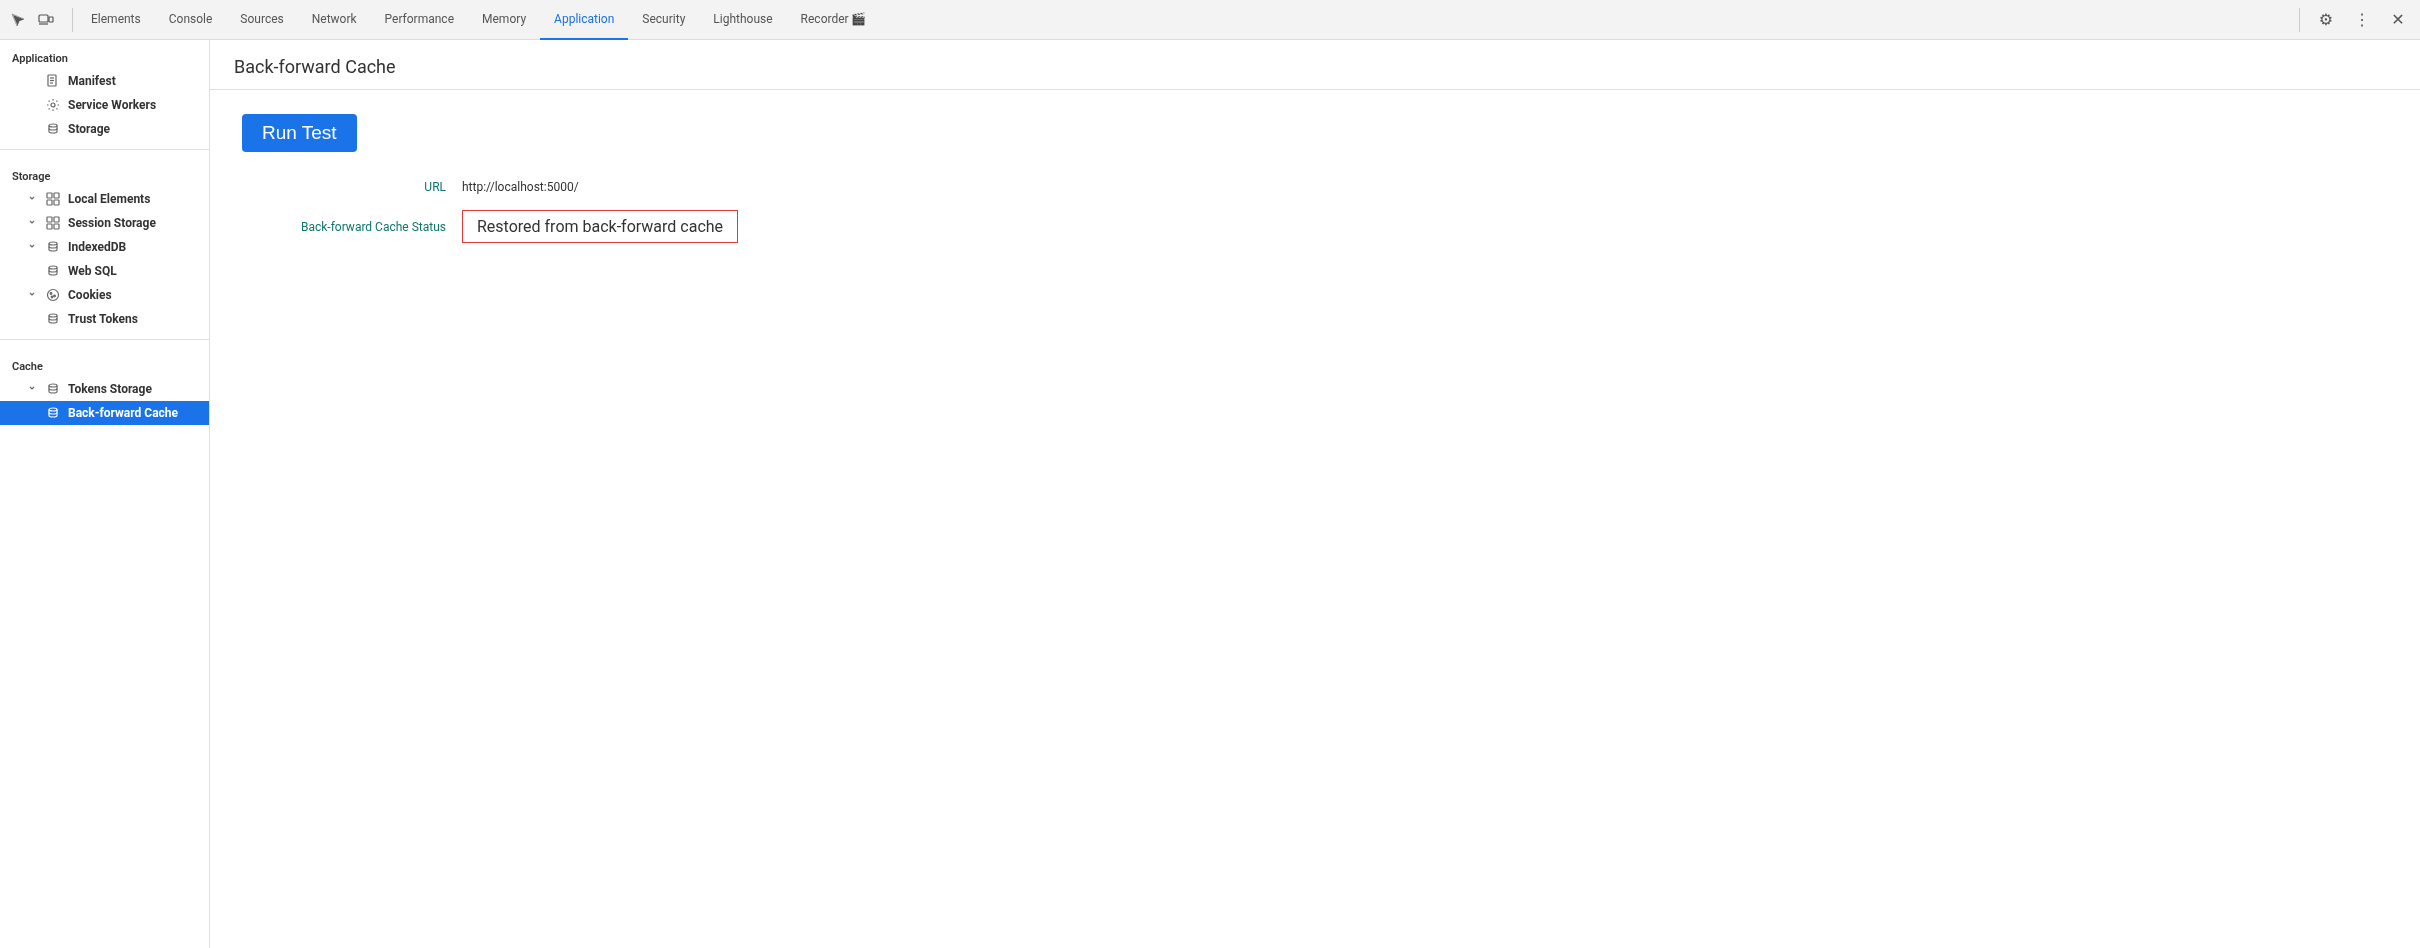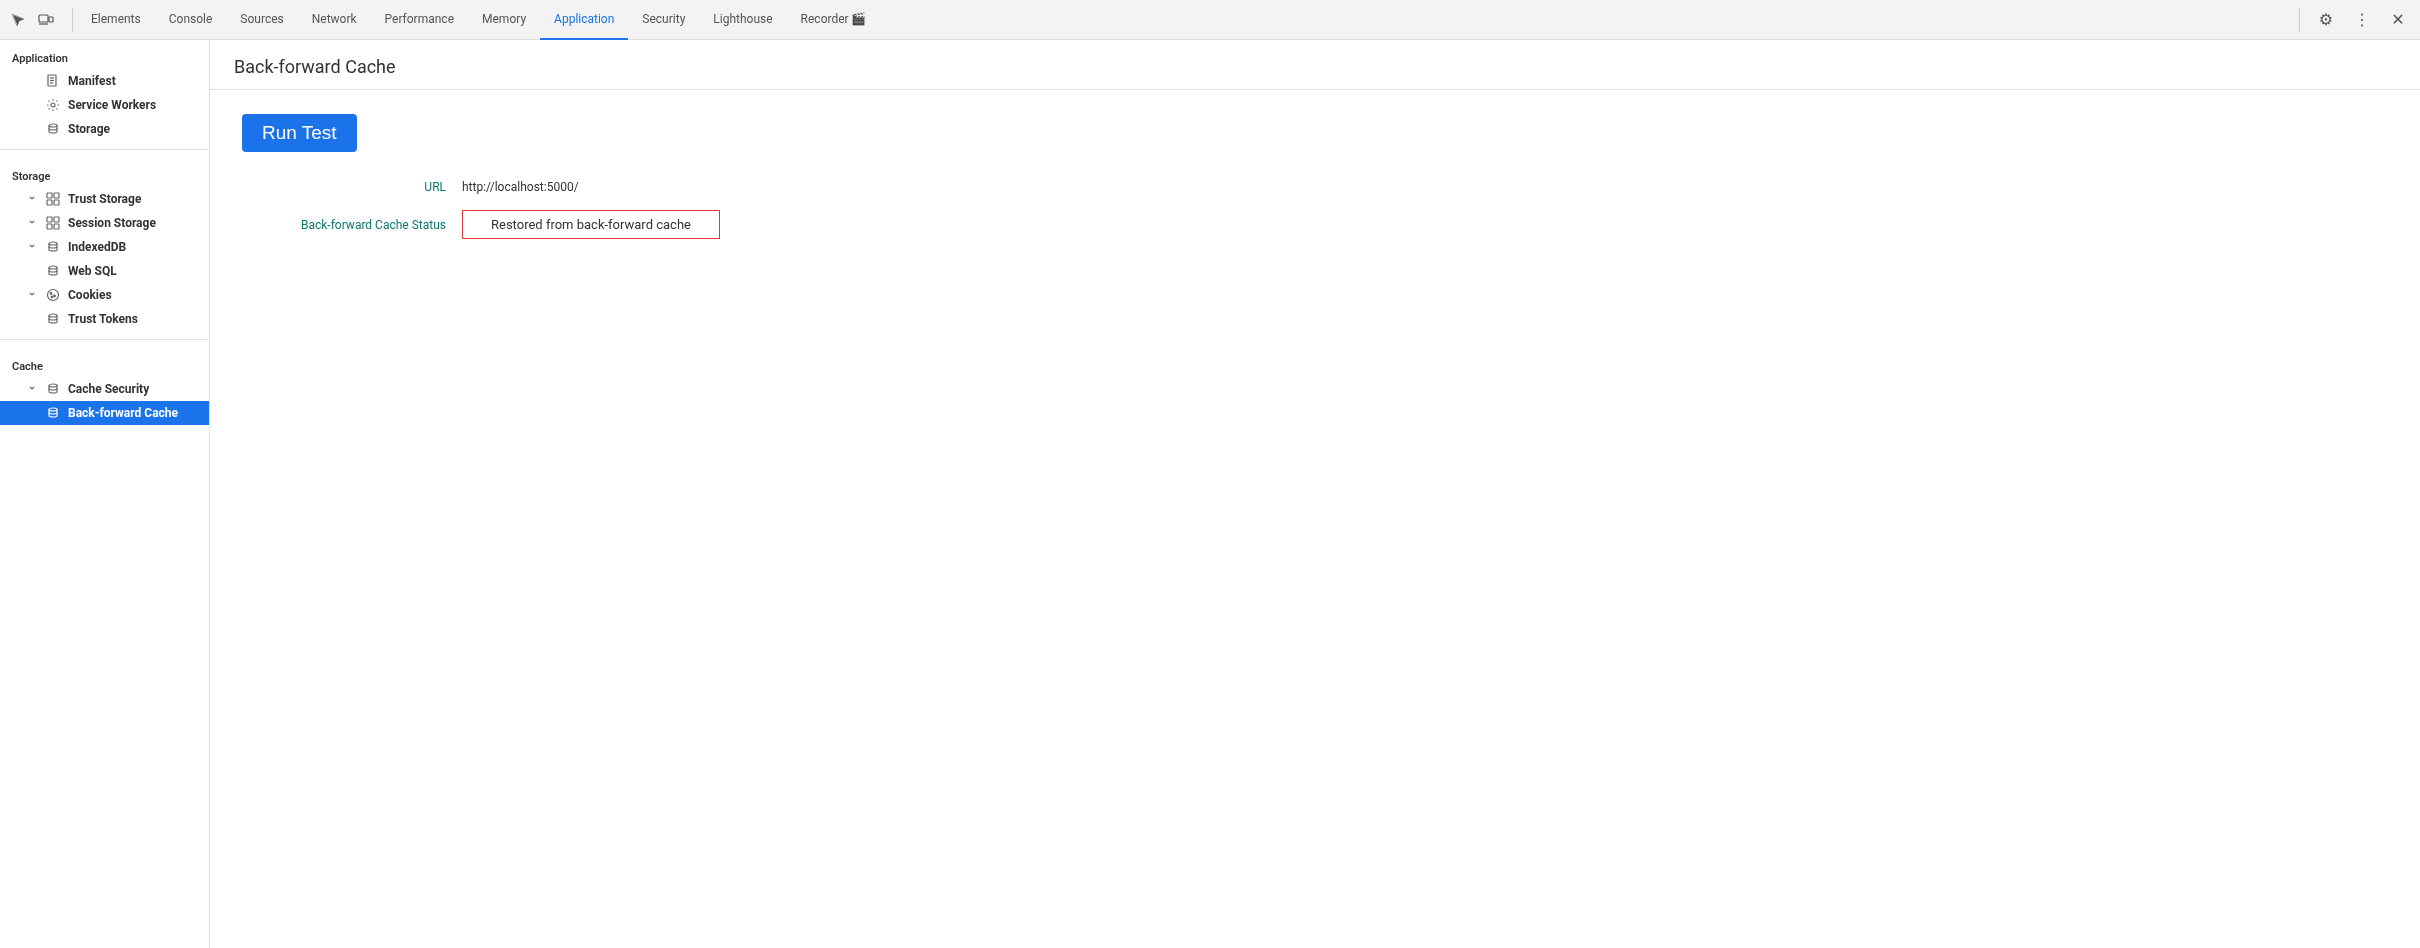--- a/index.html
+++ b/index.html
@@ -47,21 +47,21 @@
 
     .run-test-btn {
       background: #1a73e8; color: #fff; border: none; border-radius: 4px;
       padding: 8px 20px; font-size: 19px; cursor: pointer; font-weight: 500;
       margin-bottom: 28px;
     }
 
     .info-row { display: flex; align-items: center; margin-bottom: 16px; }
     .info-label { font-size: 12px; color: #0f766e; width: 220px; text-align: right; padding-right: 16px; }
     .info-value { font-size: 12px; color: #333; }
-    .status-box { border: 1.5px solid #e53935; padding: 6px 28px; font-size: 13px; color: #333; background: #fff; }
+    .status-box { border: 1.5px solid #e53935; padding: 6px 14px; font-size: 16px; color: #333; background: #fff; }
   </style>
 </head>
 <body>
 
 <div class="tab-bar">
   <div class="tab-bar-icons">
     <div class="tab-icon">
       <svg width="16" height="16" viewBox="0 0 16 16" fill="currentColor">
         <path d="M2 2l5 12 2-5 5-2z" stroke="currentColor" stroke-width="0.5" fill="none"></path>
         <path d="M3 3l4.5 10.5 1.8-4.5 4.5-1.8z"></path>
@@ -143,21 +143,21 @@
               <path d="M2 3l2 2 2-2" stroke="currentColor" stroke-width="1.2" fill="none"></path>
             </svg></span>
           <span class="sidebar-icon">
             <svg width="14" height="14" viewBox="0 0 14 14" fill="none" stroke="currentColor" stroke-width="1.2">
       <rect x="1" y="1" width="5" height="5" rx="0.5"></rect>
       <rect x="8" y="1" width="5" height="5" rx="0.5"></rect>
       <rect x="1" y="8" width="5" height="5" rx="0.5"></rect>
       <rect x="8" y="8" width="5" height="5" rx="0.5"></rect>
     </svg>
           </span>
-          <span>Trust Storage</span>
+          <span>Local Elements</span>
         </div>
         <div class="sidebar-item sidebar-item-indented">
           <span class="chevron"><svg width="8" height="8" viewBox="0 0 8 8">
               <path d="M2 3l2 2 2-2" stroke="currentColor" stroke-width="1.2" fill="none"></path>
             </svg></span>
           <span class="sidebar-icon">
             <svg width="14" height="14" viewBox="0 0 14 14" fill="none" stroke="currentColor" stroke-width="1.2">
       <rect x="1" y="1" width="5" height="5" rx="0.5"></rect>
       <rect x="8" y="1" width="5" height="5" rx="0.5"></rect>
       <rect x="1" y="8" width="5" height="5" rx="0.5"></rect>
@@ -221,21 +221,21 @@
           <span class="chevron"><svg width="8" height="8" viewBox="0 0 8 8">
               <path d="M2 3l2 2 2-2" stroke="currentColor" stroke-width="1.2" fill="none"></path>
             </svg></span>
           <span class="sidebar-icon">
             <svg width="14" height="14" viewBox="0 0 14 14" fill="none" stroke="currentColor" stroke-width="1.2">
       <ellipse cx="7" cy="3.5" rx="4" ry="1.5"></ellipse>
       <path d="M3 3.5v3c0 .83 1.79 1.5 4 1.5s4-.67 4-1.5v-3"></path>
       <path d="M3 6.5v3c0 .83 1.79 1.5 4 1.5s4-.67 4-1.5v-3"></path>
     </svg>
           </span>
-          <span>Cache Security</span>
+          <span>Tokens Storage</span>
         </div>
         <div class="sidebar-item sidebar-item-indented active">
           <span style="width: 10px;"></span>
           <span class="sidebar-icon">
             <svg width="14" height="14" viewBox="0 0 14 14" fill="none" stroke="currentColor" stroke-width="1.2">
       <ellipse cx="7" cy="3.5" rx="4" ry="1.5"></ellipse>
       <path d="M3 3.5v3c0 .83 1.79 1.5 4 1.5s4-.67 4-1.5v-3"></path>
       <path d="M3 6.5v3c0 .83 1.79 1.5 4 1.5s4-.67 4-1.5v-3"></path>
     </svg>
           </span>

